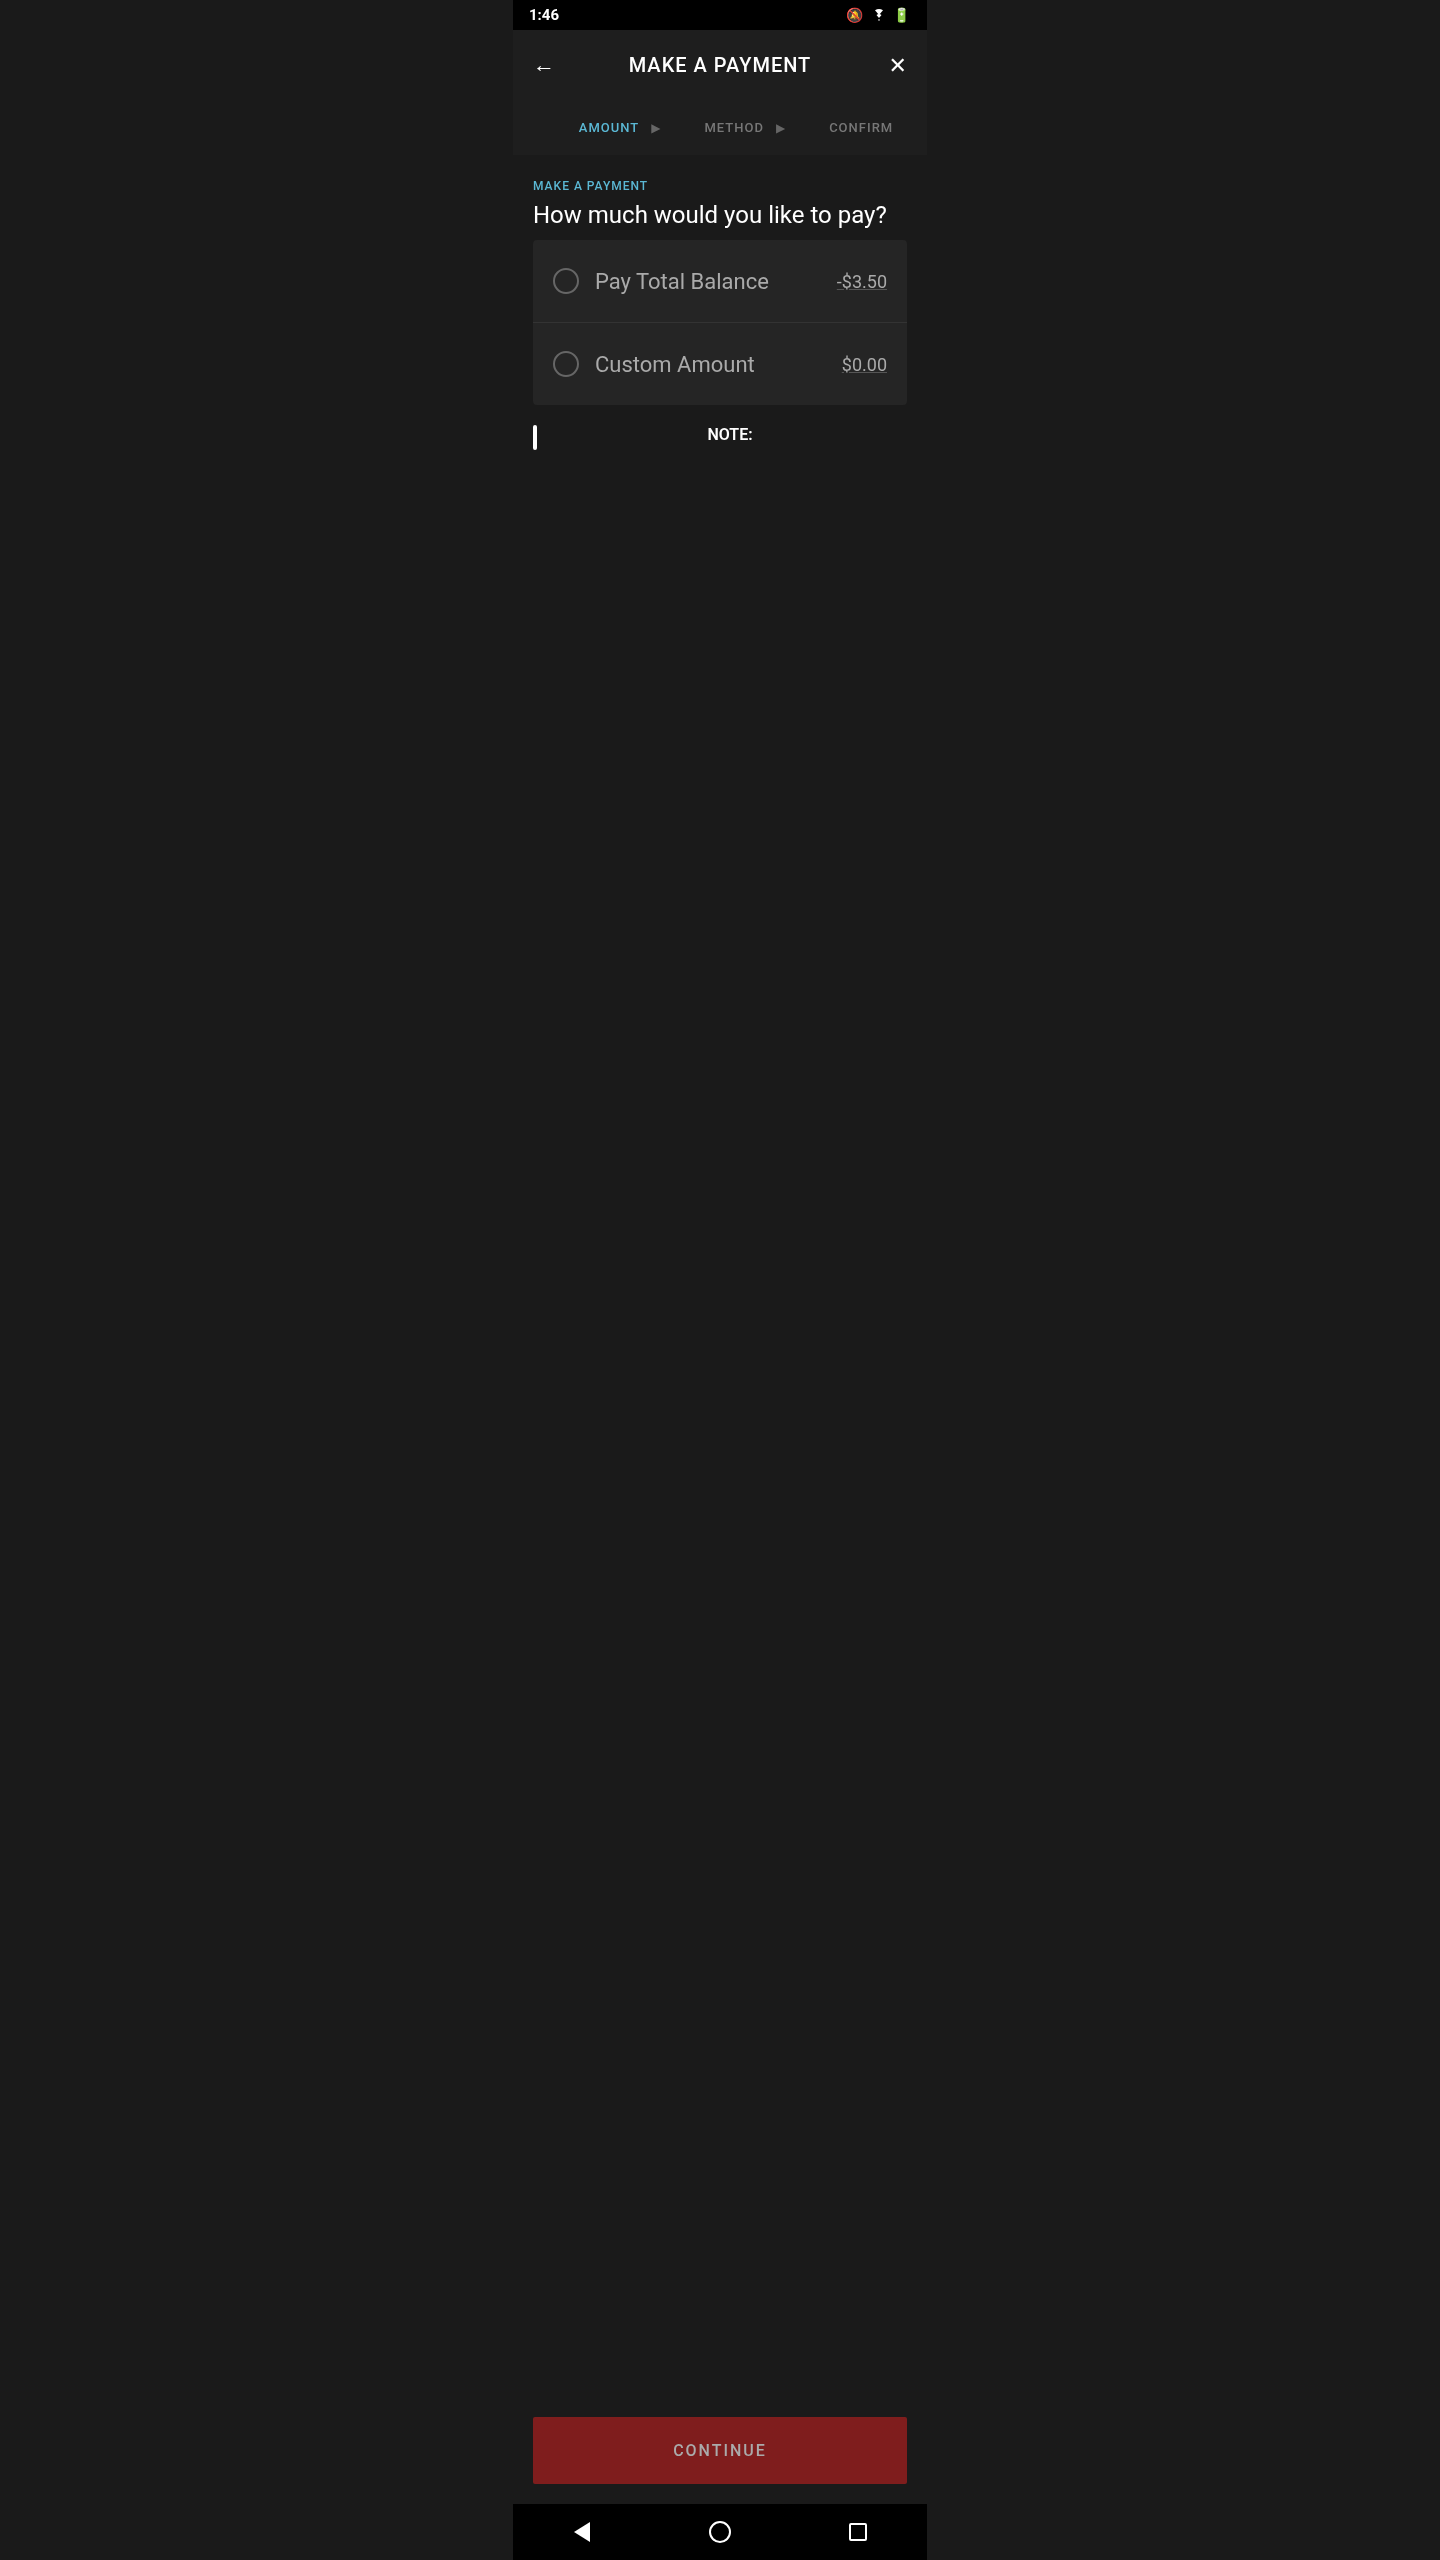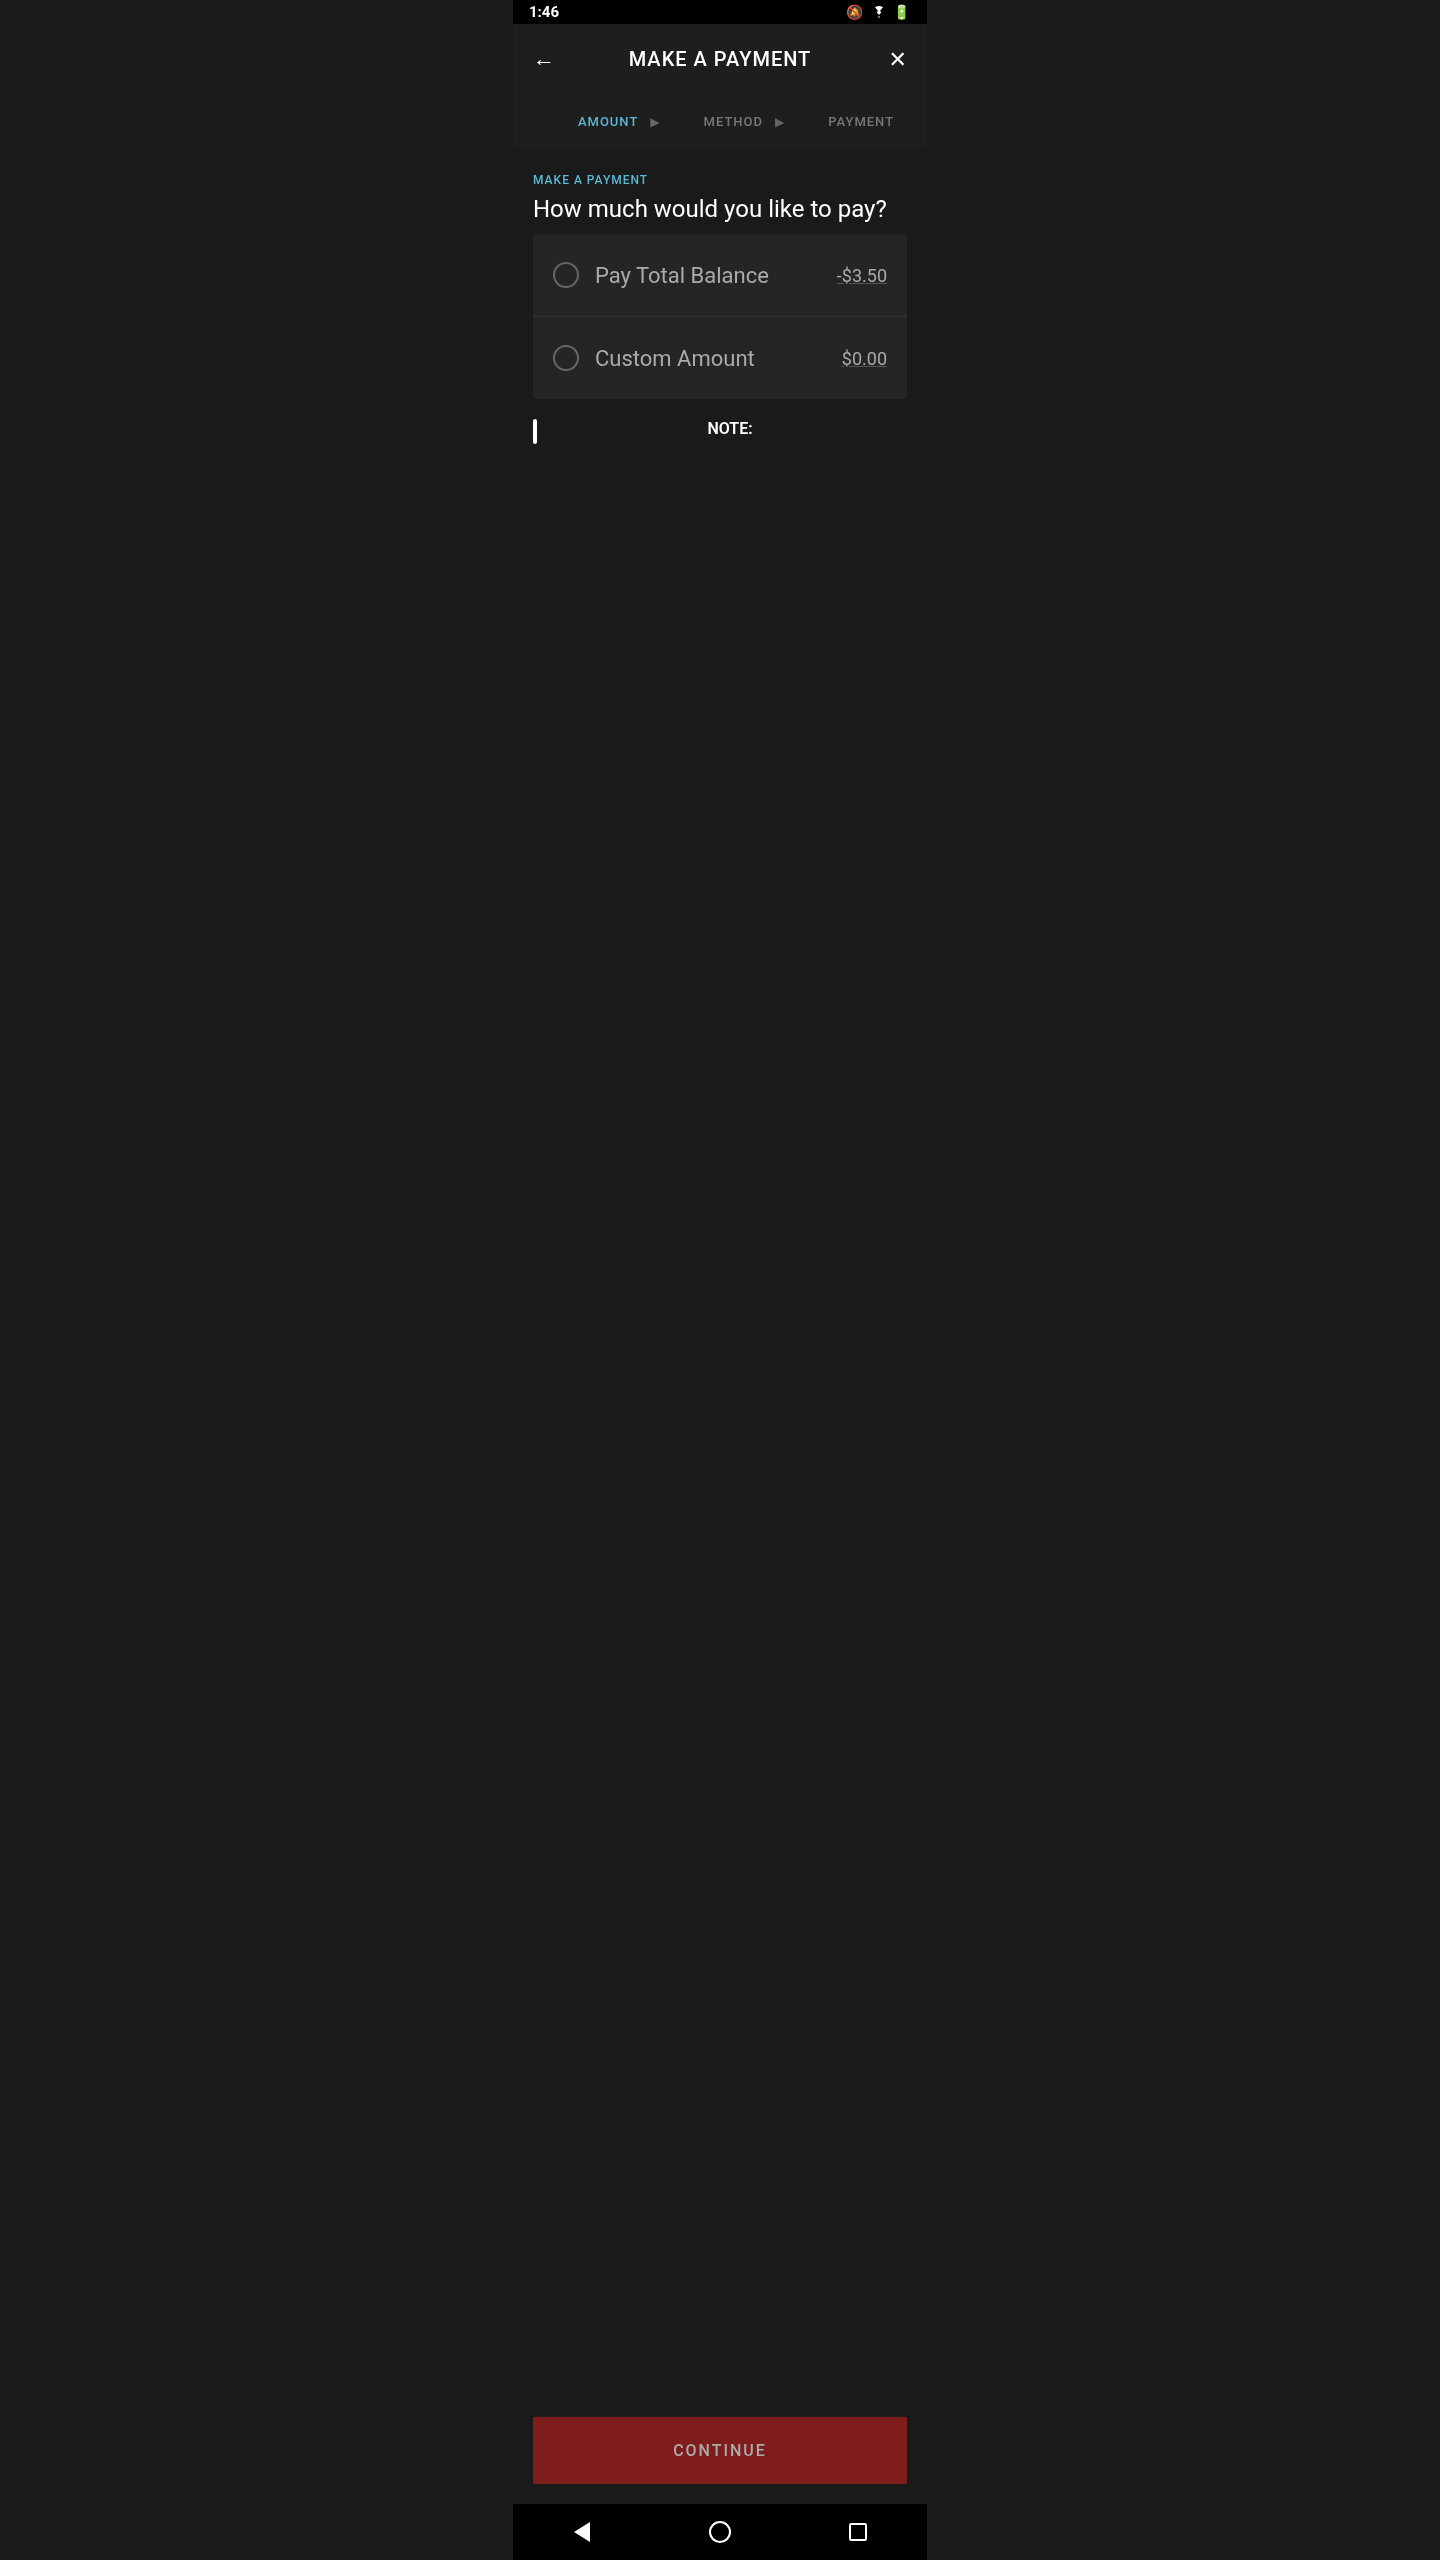--- a/index.html
+++ b/index.html
@@ -21,21 +21,21 @@
       position: relative;
       overflow-x: hidden;
     }
 
     .status-bar {
       background-color: #000000;
       display: flex;
       justify-content: space-between;
       align-items: center;
       padding: 8px 16px;
-      height: 24px;
+      height: 30px;
     }
 
     .status-time {
       font-size: 15px;
       font-weight: bold;
       color: #ffffff;
     }
 
     .status-icons {
       display: flex;
@@ -292,21 +292,21 @@
   <span class="header-back">←</span>
   <span class="header-title">MAKE A PAYMENT</span>
   <span class="header-close">✕</span>
 </div>
 
 <div class="stepper-nav">
   <span class="step-label active">AMOUNT</span>
   <span class="step-chevron">▶</span>
   <span class="step-label inactive">METHOD</span>
   <span class="step-chevron">▶</span>
-  <span class="step-label inactive">PAYMENT</span>
+  <span class="step-label inactive">CONFIRM</span>
 </div>
 
 <div class="content">
   <div class="section-label">MAKE A PAYMENT</div>
   <div class="section-title">How much would you like to pay?</div>
 
   <div class="options-card">
 
     <div class="option-row">
       <div class="radio-circle"></div>

